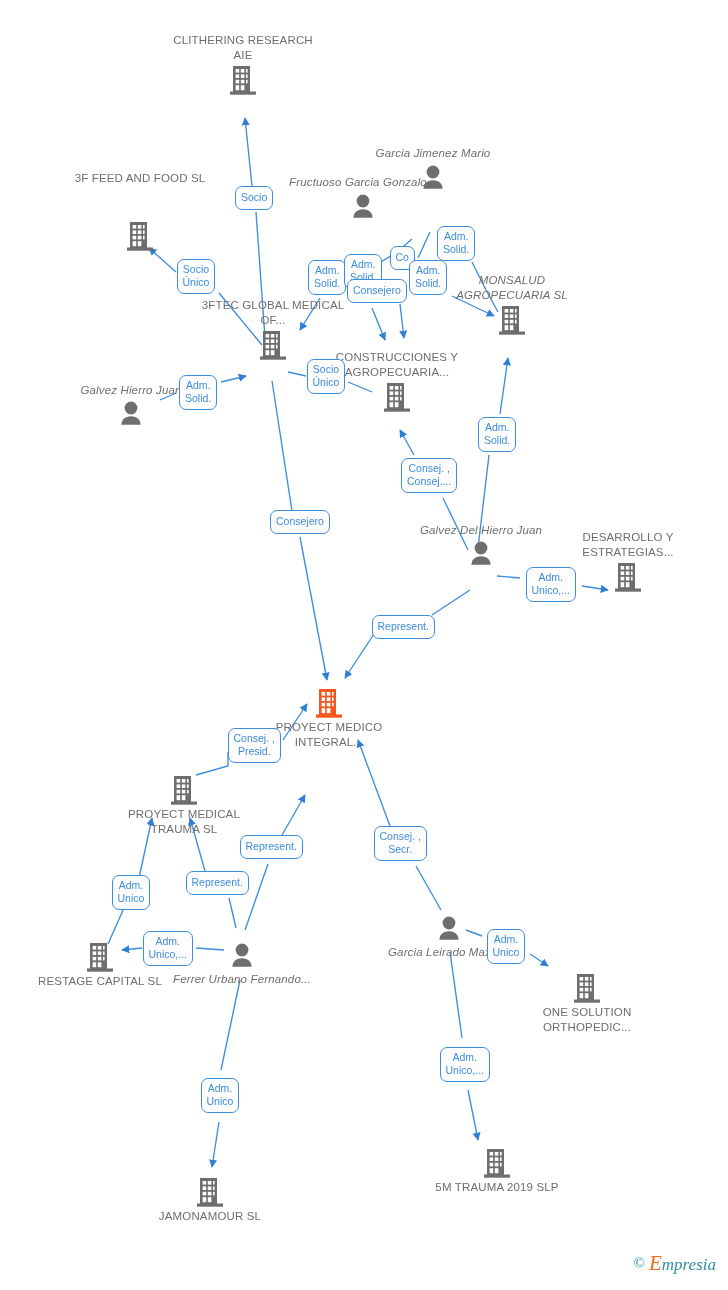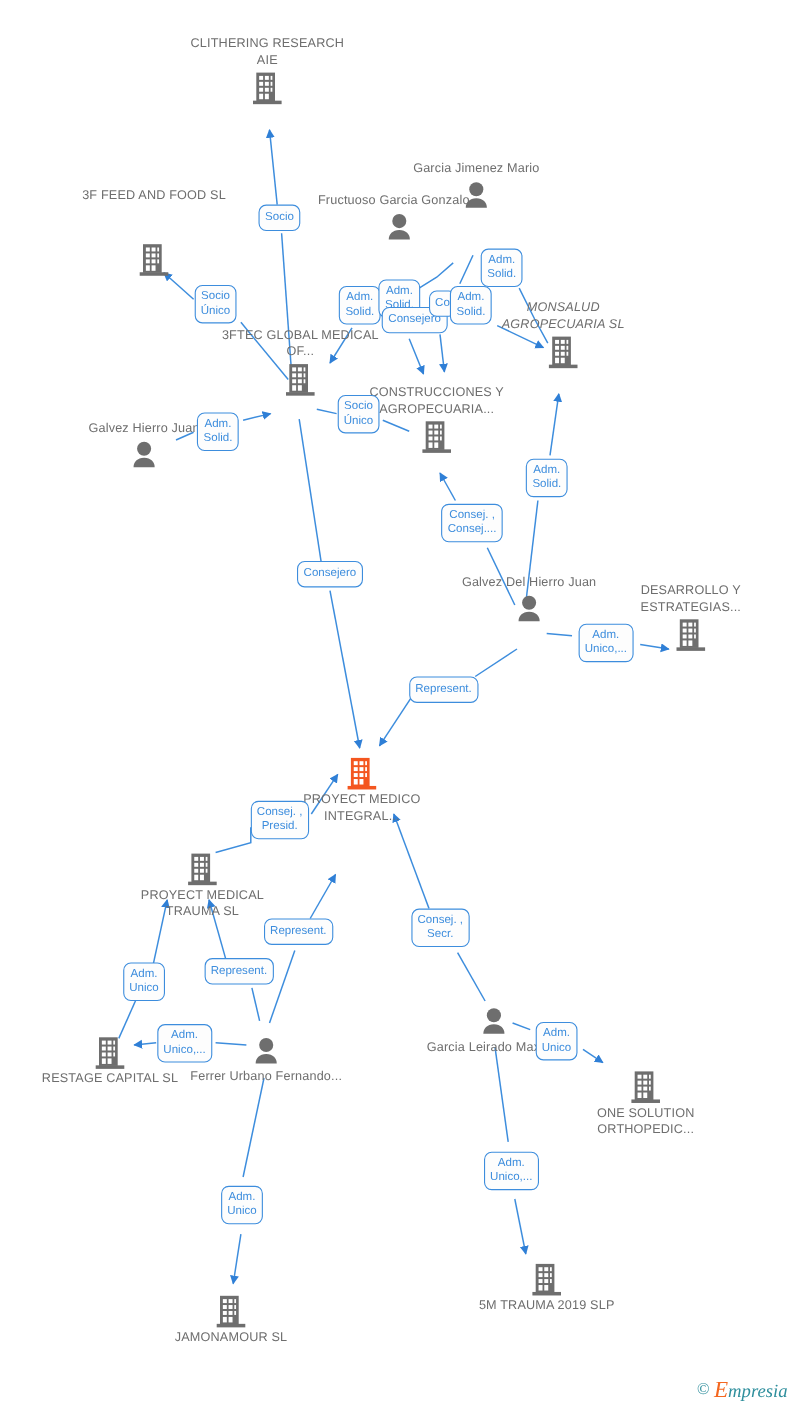--- a/index.html
+++ b/index.html
@@ -28,21 +28,21 @@
   .node .ico{display:block;margin:0 auto;}
   .node .lbl{
     display:block;
     margin-top:1px;
     font-size:11.5px;
     line-height:14.6px;
     color:#6b6b6b;
     letter-spacing:.15px;
   }
   .node.company .lbl{color:#6e6e6e;}
-  .node.person  .lbl{color:#6e6e6e;}
+  .node.person  .lbl{color:#6e6e6e;font-style:italic;}
   .node.above .lbl{margin-top:0;}
 
   
   .node.above{display:flex;flex-direction:column;}
   .node.above .lbl{order:1;margin-bottom:2px;}
   .node.above .ico{order:2;}
 
   
   .chip{
     position:absolute;
@@ -474,21 +474,21 @@
 
   <div id="chips">
       <div class="chip one-line" style="left: 235px; top: 186px;">Socio</div>
       <div class="chip" style="left: 176.5px; top: 258.5px;">Socio
 Único</div>
       <div class="chip" style="left: 308px; top: 259.5px;">Adm.
 Solid.</div>
       <div class="chip" style="left: 344px; top: 253.5px;">Adm.
 Solid.</div>
       <div class="chip one-line" style="left: 347px; top: 279px;">Consejero</div>
-      <div class="chip one-line" style="left: 389.5px; top: 264px;">Co</div>
+      <div class="chip one-line" style="left: 389.5px; top: 246px;">Co</div>
       <div class="chip" style="left: 409px; top: 259.5px;">Adm.
 Solid.</div>
       <div class="chip" style="left: 437px; top: 225.5px;">Adm.
 Solid.</div>
       <div class="chip" style="left: 179px; top: 374.5px;">Adm.
 Solid.</div>
       <div class="chip" style="left: 306.5px; top: 358.5px;">Socio
 Único</div>
       <div class="chip" style="left: 478px; top: 416.5px;">Adm.
 Solid.</div>

